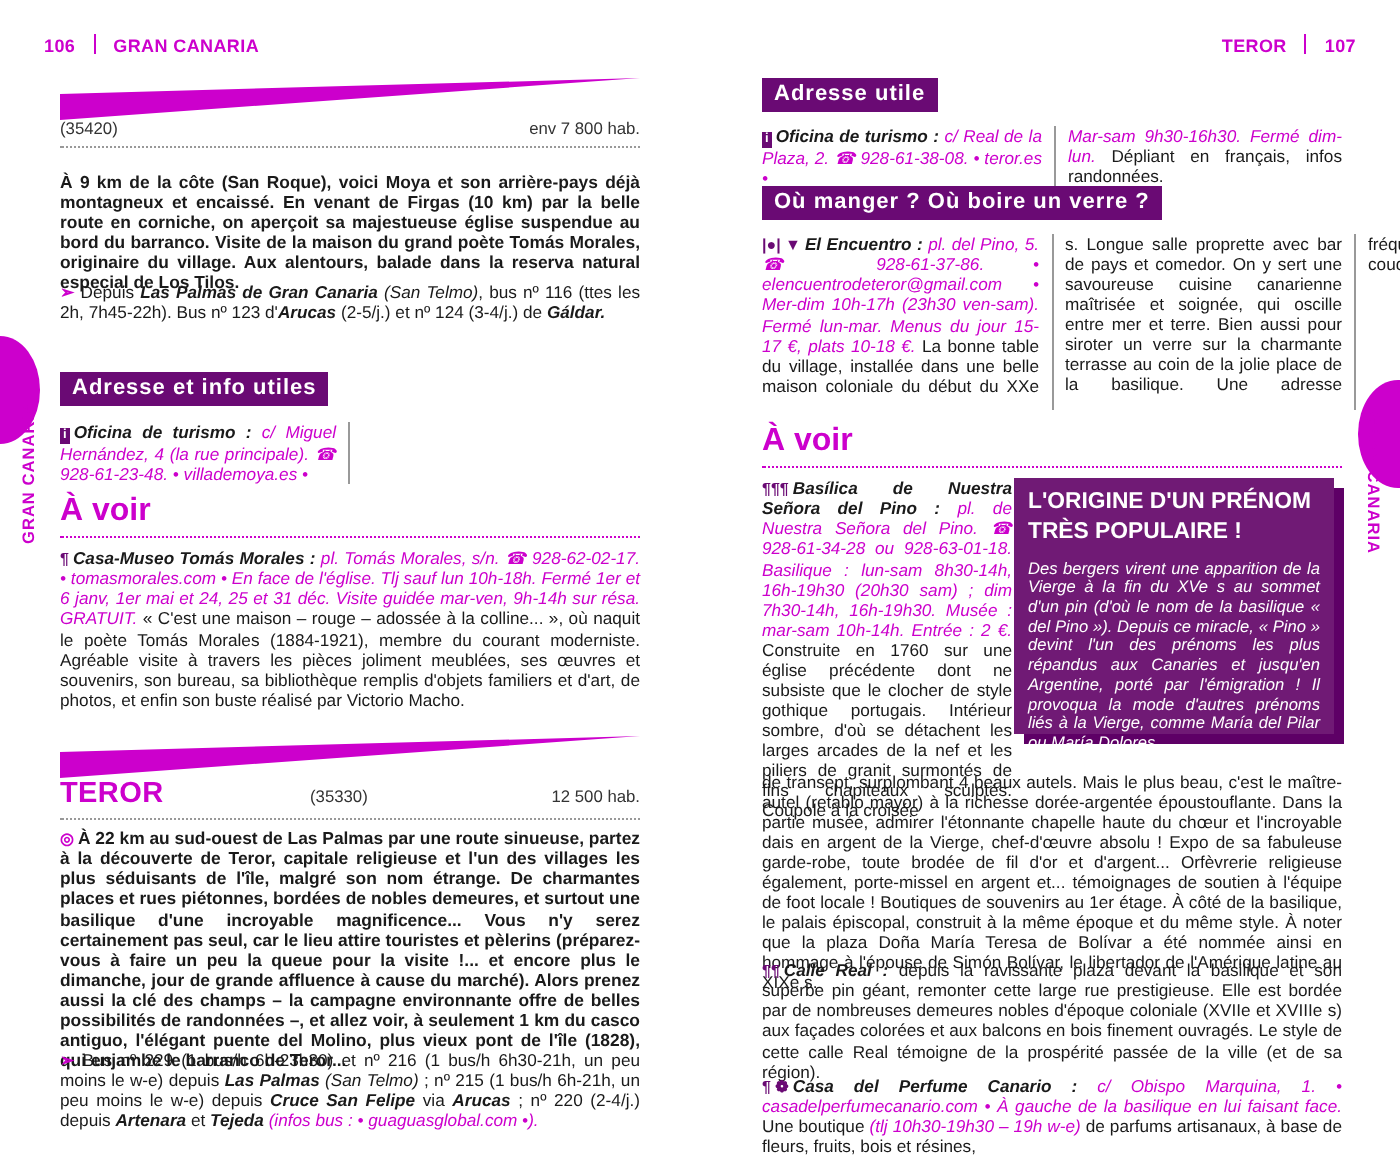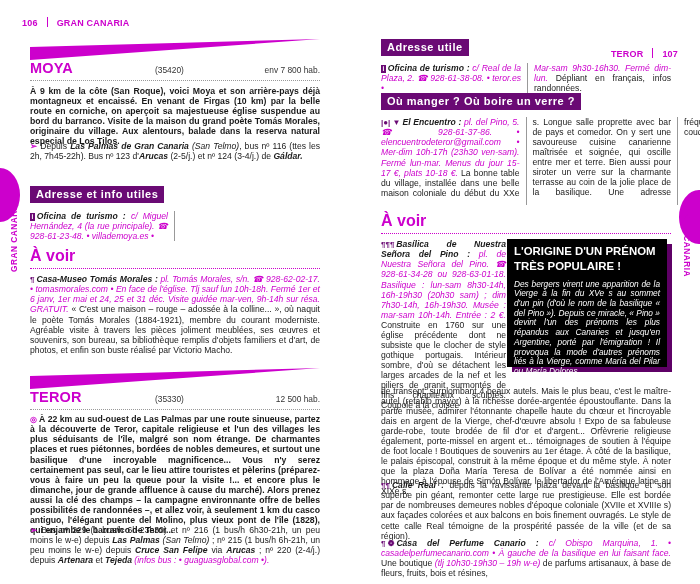--- a/index.html
+++ b/index.html
@@ -24,38 +24,37 @@
   .intro { font-weight: bold; font-size: 8.7px; line-height: 1.16; }
   .sectbar { position: absolute; background: #6a0a74; color: #fff; font-weight: bold; font-size: 11px; padding: 2px 6px; letter-spacing: 0.5px; }
   .avoir { position: absolute; font-weight: 900; font-size: 16px; color: #cc00cc; width: 290px; border-bottom: 1px dotted #cc00cc; padding-bottom: 2px; }
   .twocol { position: absolute; display: flex; }
   .twocol .col { text-align: justify; }
   .twocol .divider { width: 1px; background: #999; margin: 0 6px; }
   .thumb { position: absolute; width: 40px; height: 54px; border-radius: 50%; background: #cc00cc; }
   .sidetab { position: absolute; font-weight: bold; font-size: 8.3px; color: #cc00cc; letter-spacing: 0.5px; white-space: nowrap; }
   .sidetab.l { transform: rotate(-90deg); transform-origin: left top; }
   .sidetab.r { transform: rotate(90deg); transform-origin: left top; }
-  .box { position: absolute; background: #000000; box-shadow: 5px 5px 0 #5e0066; color: #fff; padding: 5px 7px; }
+  .box { position: absolute; background: #701a75; box-shadow: 5px 5px 0 #5e0066; color: #fff; padding: 5px 7px; }
   .box-title { font-weight: bold; font-size: 11.4px; line-height: 1.3; margin-bottom: 6px; }
   .box-body { font-style: italic; font-size: 8.3px; line-height: 1.17; text-align: justify; }
   .icon { display: inline-block; color: #6a0a74; font-weight: bold; font-size: 8px; margin-right: 2px; }
   .icon.info { background: #6a0a74; color: #fff; font-size: 6.5px; padding: 0 1.5px; line-height: 8px; vertical-align: 0.5px; }
   .arrow { color: #cc00cc; font-weight: bold; }
 </style>
 </head>
 <body>
 
 <div class="page left">
   <div class="runhead" style="left:22px;">
     <span class="num">106</span><span class="sep"></span><span>GRAN CANARIA</span>
   </div>
 
   <div class="wedge wedge2" style="left:30px; top:39px; width:290px;"></div>
   <div class="town-row" style="left:30px; top:60px;">
-    <span class="town-name">MOYA</span>
     <span class="town-code">(35420)</span>
     <span class="town-pop">env 7 800 hab.</span>
   </div>
 
   <div class="block intro" style="left:30px; top:86px; width:290px;">À 9 km de la côte (San Roque), voici Moya et son arrière-pays déjà montagneux et encaissé. En venant de Firgas (10 km) par la belle route en corniche, on aperçoit sa majestueuse église suspendue au bord du barranco. Visite de la maison du grand poète Tomás Morales, originaire du village. Aux alentours, balade dans la reserva natural especial de Los Tilos.</div>
 
   <div class="block" style="left:30px; top:141px; width:290px;">
     <span class="arrow">➢</span>
     <span>Depuis</span>
     <span class="bi">Las Palmas de Gran Canaria</span>
@@ -95,21 +94,21 @@
     <span class="icon" style="color:#cc00cc;">◎</span><span>À 22 km au sud-ouest de Las Palmas par une route sinueuse, partez à la découverte de Teror, capitale religieuse et l'un des villages les plus séduisants de l'île, malgré son nom étrange. De charmantes places et rues piétonnes, bordées de nobles demeures, et surtout une basilique d'une incroyable magnificence... Vous n'y serez certainement pas seul, car le lieu attire touristes et pèlerins (préparez-vous à faire un peu la queue pour la visite !... et encore plus le dimanche, jour de grande affluence à cause du marché). Alors prenez aussi la clé des champs – la campagne environnante offre de belles possibilités de randonnées –, et allez voir, à seulement 1 km du casco antiguo, l'élégant puente del Molino, plus vieux pont de l'île (1828), qui enjambe le barranco de Teror...</span>
   </div>
 
   <div class="block" style="left:30px; top:525px; width:290px;">
     <span class="arrow">➢</span>
     <span>Bus nº 229 (1 bus/h 6h-23h30) et nº 216 (1 bus/h 6h30-21h, un peu moins le w-e) depuis </span><span class="bi">Las Palmas</span><span class="it"> (San Telmo)</span><span> ; nº 215 (1 bus/h 6h-21h, un peu moins le w-e) depuis </span><span class="bi">Cruce San Felipe</span><span> via </span><span class="bi">Arucas</span><span> ; nº 220 (2-4/j.) depuis </span><span class="bi">Artenara</span><span> et </span><span class="bi">Tejeda</span><span class="mg it"> (infos bus : • guaguasglobal.com •).</span>
   </div>
 </div>
 
 <div class="page right">
-  <div class="runhead" style="right:22px;margin-top:31px;">
+  <div class="runhead" style="right:22px;">
     <span>TEROR</span><span class="sep"></span><span class="num">107</span>
   </div>
 
   <div class="sectbar" style="left:31px; top:39px;">Adresse utile</div>
 
   <div class="twocol" style="left:31px; top:63px; width:290px;">
     <div class="col" style="width:140px;">
       <span class="icon info">i</span><span class="bi">Oficina de turismo :</span><span class="mg it"> c/ Real de la Plaza, 2. ☎ 928-61-38-08. • teror.es •</span>
     </div>
     <div class="divider"></div>

